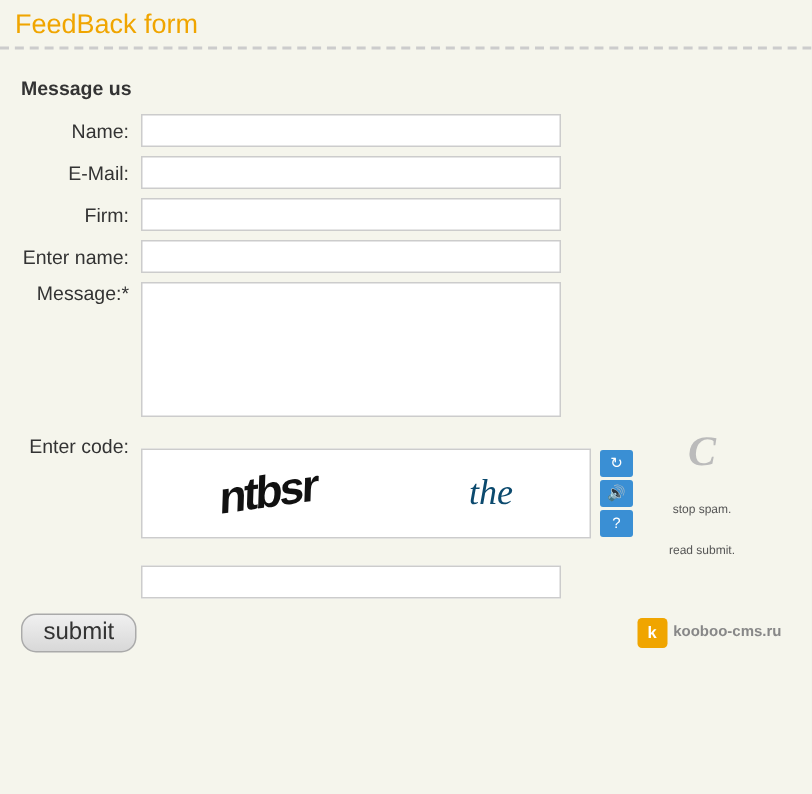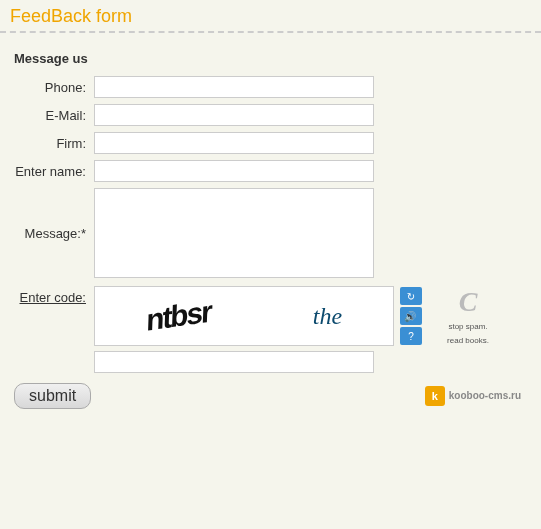--- a/index.html
+++ b/index.html
@@ -59,38 +59,37 @@
       height: 90px;
       border: 1px solid #ccc;
       background: #fff;
       font-size: 12px;
       padding: 2px 4px;
       outline: none;
       resize: none;
     }
     .message-row {
       display: flex;
-      align-items: center;
+      align-items: flex-start;
       margin-bottom: 8px;
     }
     .captcha-section {
       display: flex;
       align-items: flex-start;
       margin-bottom: 8px;
       margin-top: 4px;
     }
     .captcha-label {
       width: 80px;
       text-align: right;
       padding-right: 8px;
       font-size: 13px;
       color: #333;
       flex-shrink: 0;
       padding-top: 4px;
-      text-decoration: underline;
     }
     .captcha-right {
       display: flex;
       flex-direction: column;
     }
     .captcha-image-area {
       display: flex;
       align-items: center;
     }
     .captcha-img-box {
@@ -143,21 +142,21 @@
       display: flex;
       flex-direction: column;
       align-items: center;
       margin-left: 6px;
       width: 80px;
     }
     .recaptcha-text {
       font-size: 8px;
       color: #555;
       text-align: right;
-      margin-top: 4px;
+      margin-top: 17px;
       line-height: 1.3;
     }
     .captcha-input-row {
       margin-top: 4px;
     }
     .captcha-input {
       width: 280px;
       height: 22px;
       border: 1px solid #ccc;
       background: #fff;
@@ -211,21 +210,21 @@
   </style>
 </head>
 <body>
 
 <div class="page-container">
   <div class="form-title">FeedBack form</div>
   <div class="form-body">
     <div class="section-title">Message us</div>
 
     <div class="form-row">
-      <label class="form-label">Phone:</label>
+      <label class="form-label">Name:</label>
       <input class="form-input" type="text" style="">
     </div>
 
     <div class="form-row">
       <label class="form-label">E-Mail:</label>
       <input class="form-input" type="text" style="">
     </div>
 
     <div class="form-row">
       <label class="form-label">Firm:</label>
@@ -258,21 +257,21 @@
             <button class="captcha-btn" title="Audio">
               <span>🔊</span>
             </button>
             <button class="captcha-btn" title="Help">
               <span>?</span>
             </button>
           </div>
           <div class="captcha-recaptcha">
             <span class="recaptcha-c-icon">C</span>
             <div class="recaptcha-text">stop spam.</div>
-            <div class="recaptcha-text">read books.</div>
+            <div class="recaptcha-text">read submit.</div>
           </div>
         </div>
         <div class="captcha-input-row">
           <input class="captcha-input" type="text" style="">
         </div>
       </div>
     </div>
 
     <div class="submit-row">
       <button class="submit-btn">submit</button>

